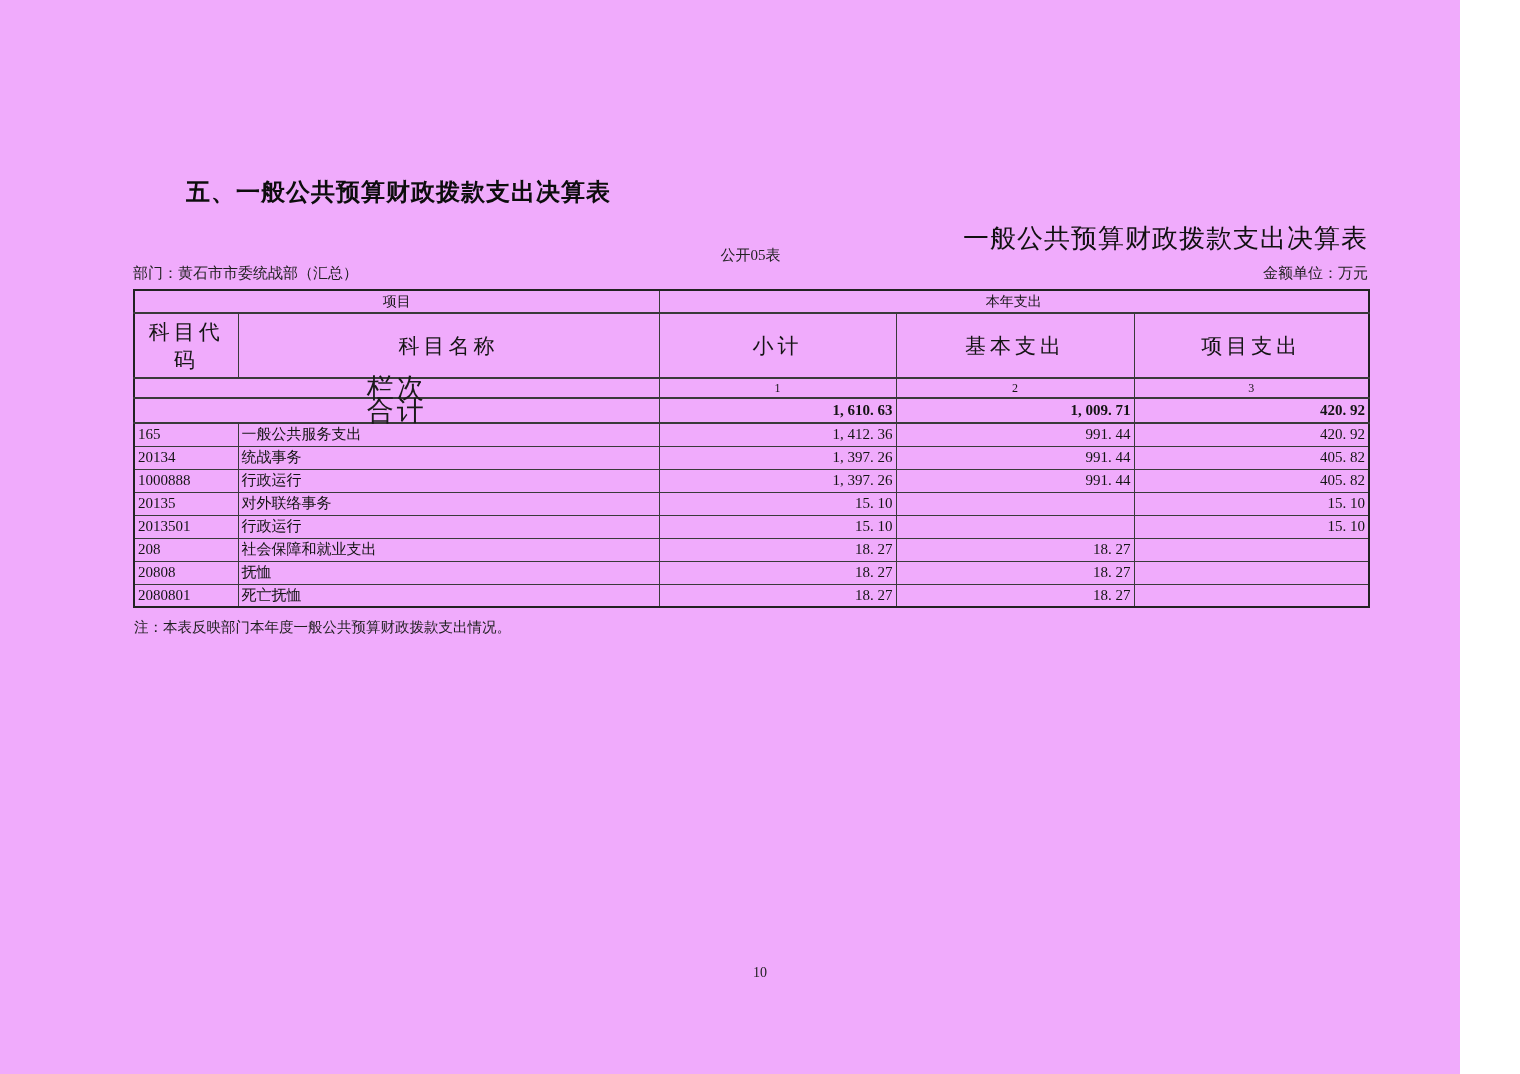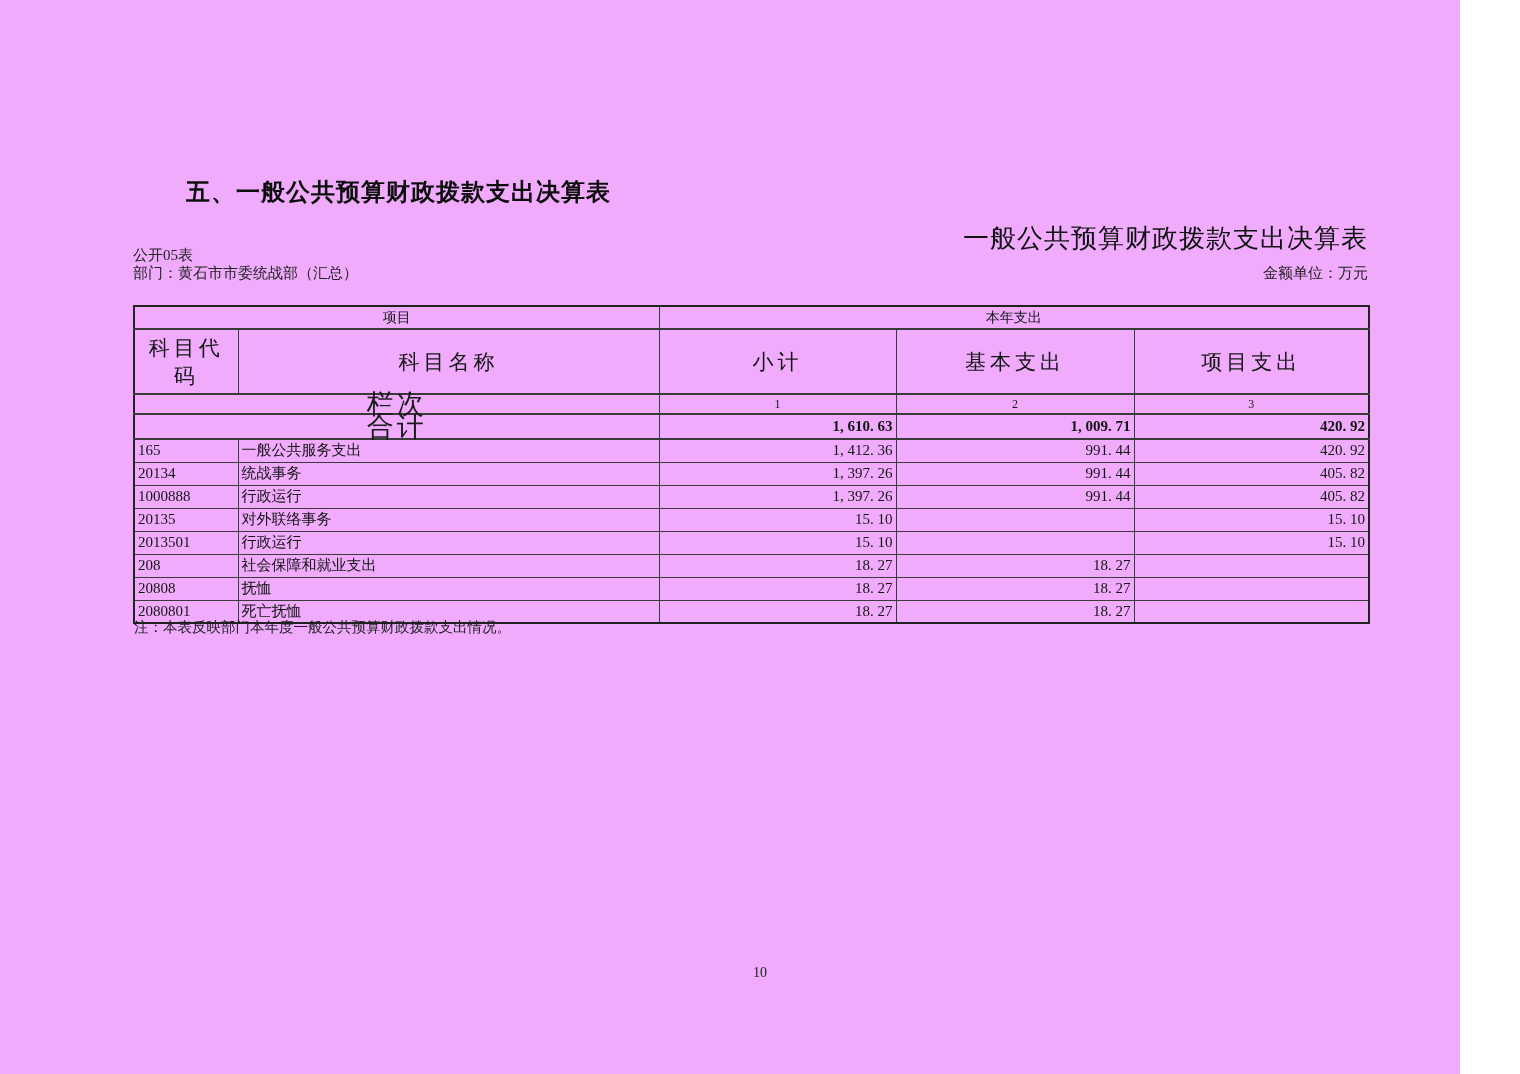--- a/index.html
+++ b/index.html
@@ -34,21 +34,21 @@
     font-size: 26px;
     font-weight: normal;
     color: #111;
     letter-spacing: 1px;
   }
   .form-code {
     position: absolute;
     left: 133px;
     width: 1235px;
     top: 246px;
-    text-align: left;
+    text-align: center;
     font-size: 15px;
     color: #222;
   }
   .meta-row {
     position: absolute;
     left: 133px;
     width: 1235px;
     top: 264px;
     display: flex;
     justify-content: space-between;
@@ -57,21 +57,20 @@
   }
   table.budget {
     position: absolute;
     left: 133px;
     top: 289px;
     width: 1235px;
     border-collapse: collapse;
     table-layout: fixed;
     font-size: 15px;
     color: #141414;
-    margin-top: 16px;
   }
   table.budget td, table.budget th {
     border: 1px solid #3a3a3a;
     padding: 0 3px;
     font-weight: normal;
     overflow: visible;
   }
   table.budget { border: 2px solid #222; }
   tr.group-header td { height: 23px; text-align: center; font-size: 14px; border-bottom-width: 2px; }
   tr.main-header td {

